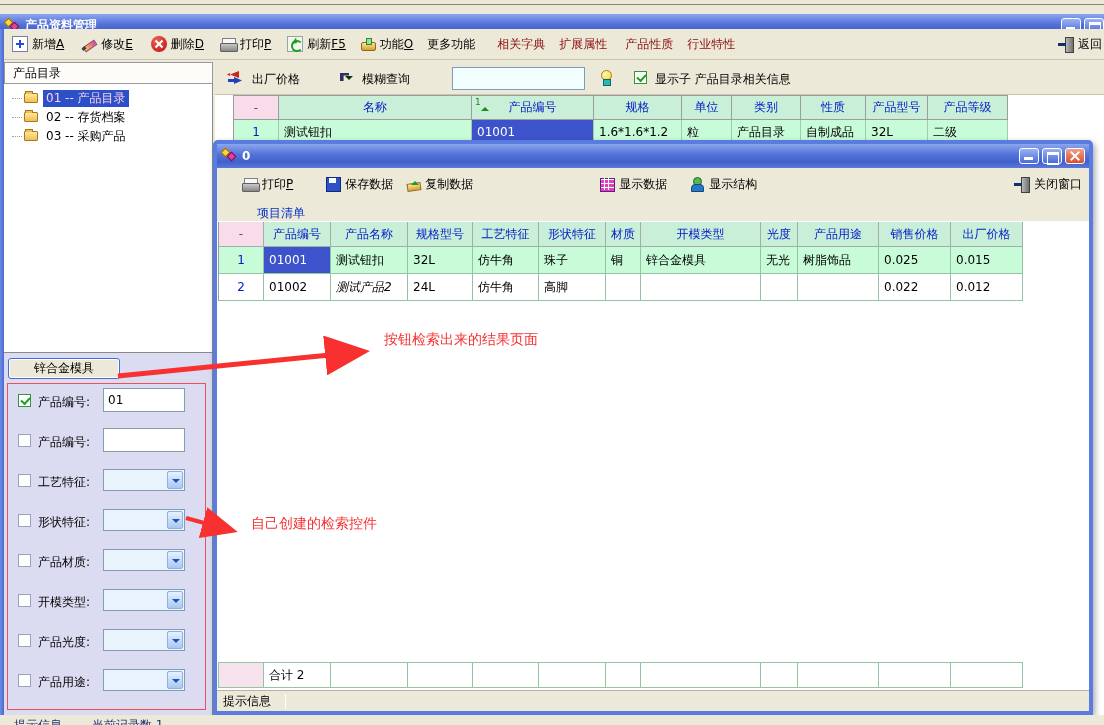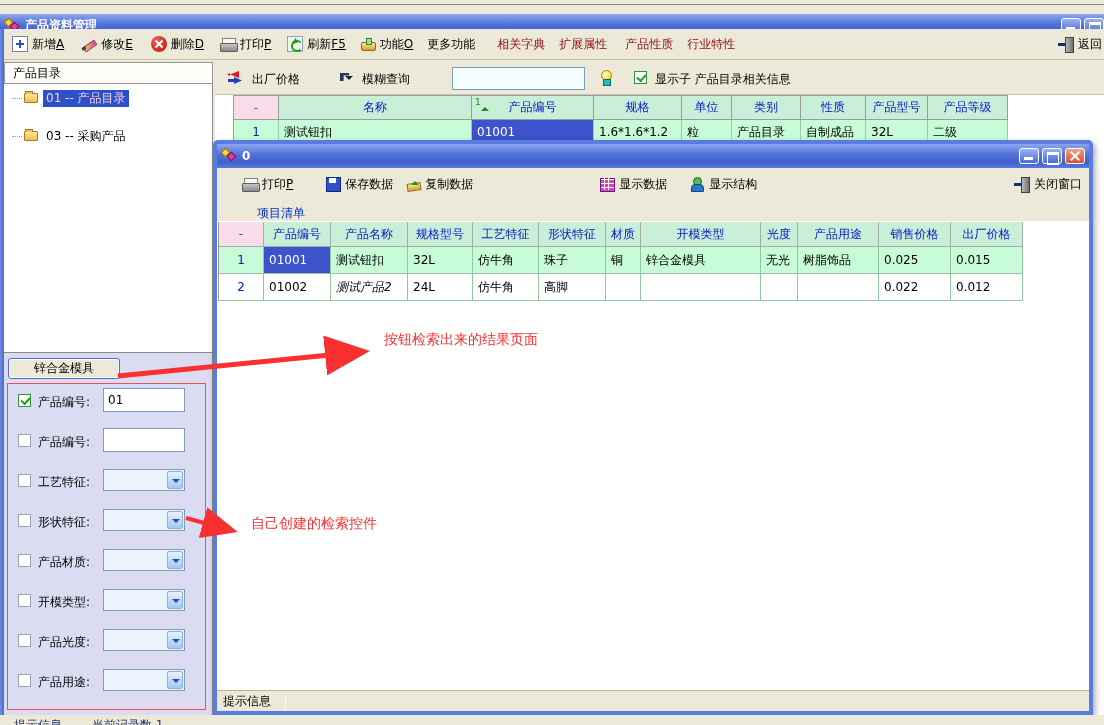--- a/index.html
+++ b/index.html
@@ -211,20 +211,25 @@
     </span>
   </div>
 
 <div id="right-bg" class="abs"></div>
 <div id="tree-box" class="abs">
     <div class="tree-item selected" style="top: 26px;">
       <span class="tree-dots"></span>
       <span class="folder"></span>
       <span class="tree-label">01 -- 产品目录</span>
     </div>
+    <div class="tree-item" style="top: 45px;">
+      <span class="tree-dots"></span>
+      <span class="folder"></span>
+      <span class="tree-label">02 -- 存货档案</span>
+    </div>
     <div class="tree-item" style="top: 64px;">
       <span class="tree-dots"></span>
       <span class="folder"></span>
       <span class="tree-label">03 -- 采购产品</span>
     </div>
   </div>
 <div id="tree-header" class="abs">
   <span>产品目录</span>
 </div>
 
@@ -450,20 +455,36 @@
           <div class="pop-dcell white" style="width: 66px;">仿牛角</div>
           <div class="pop-dcell white" style="width: 67px;">高脚</div>
           <div class="pop-dcell white" style="width: 35px;"></div>
           <div class="pop-dcell white" style="width: 120px;"></div>
           <div class="pop-dcell white" style="width: 37px;"></div>
           <div class="pop-dcell white" style="width: 81px;"></div>
           <div class="pop-dcell white" style="width: 72px;">0.022</div>
           <div class="pop-dcell white" style="width: 72px;">0.012</div>
         </div>
       </div>
+    <div id="popup-summary" class="grid" style="left:1px;top:440px;border-color:#93c5a3;">
+        <div class="grow">
+          <div class="sum-cell pink" style="width: 45px;"></div>
+          <div class="sum-cell" style="width: 67px;">合计 2</div>
+          <div class="sum-cell" style="width: 77px;"></div>
+          <div class="sum-cell" style="width: 65px;"></div>
+          <div class="sum-cell" style="width: 66px;"></div>
+          <div class="sum-cell" style="width: 67px;"></div>
+          <div class="sum-cell" style="width: 35px;"></div>
+          <div class="sum-cell" style="width: 120px;"></div>
+          <div class="sum-cell" style="width: 37px;"></div>
+          <div class="sum-cell" style="width: 81px;"></div>
+          <div class="sum-cell" style="width: 72px;"></div>
+          <div class="sum-cell" style="width: 72px;"></div>
+        </div>
+      </div>
   </div>
   <div id="popup-status" class="abs">
     <span style="margin-left:6px;">提示信息</span>
     <span class="divider"></span>
   </div>
 </div>
 
 <svg id="ann-svg" class="abs">
   <defs>
     <marker id="ah" markerWidth="9" markerHeight="8" refX="7" refY="4" orient="auto">

